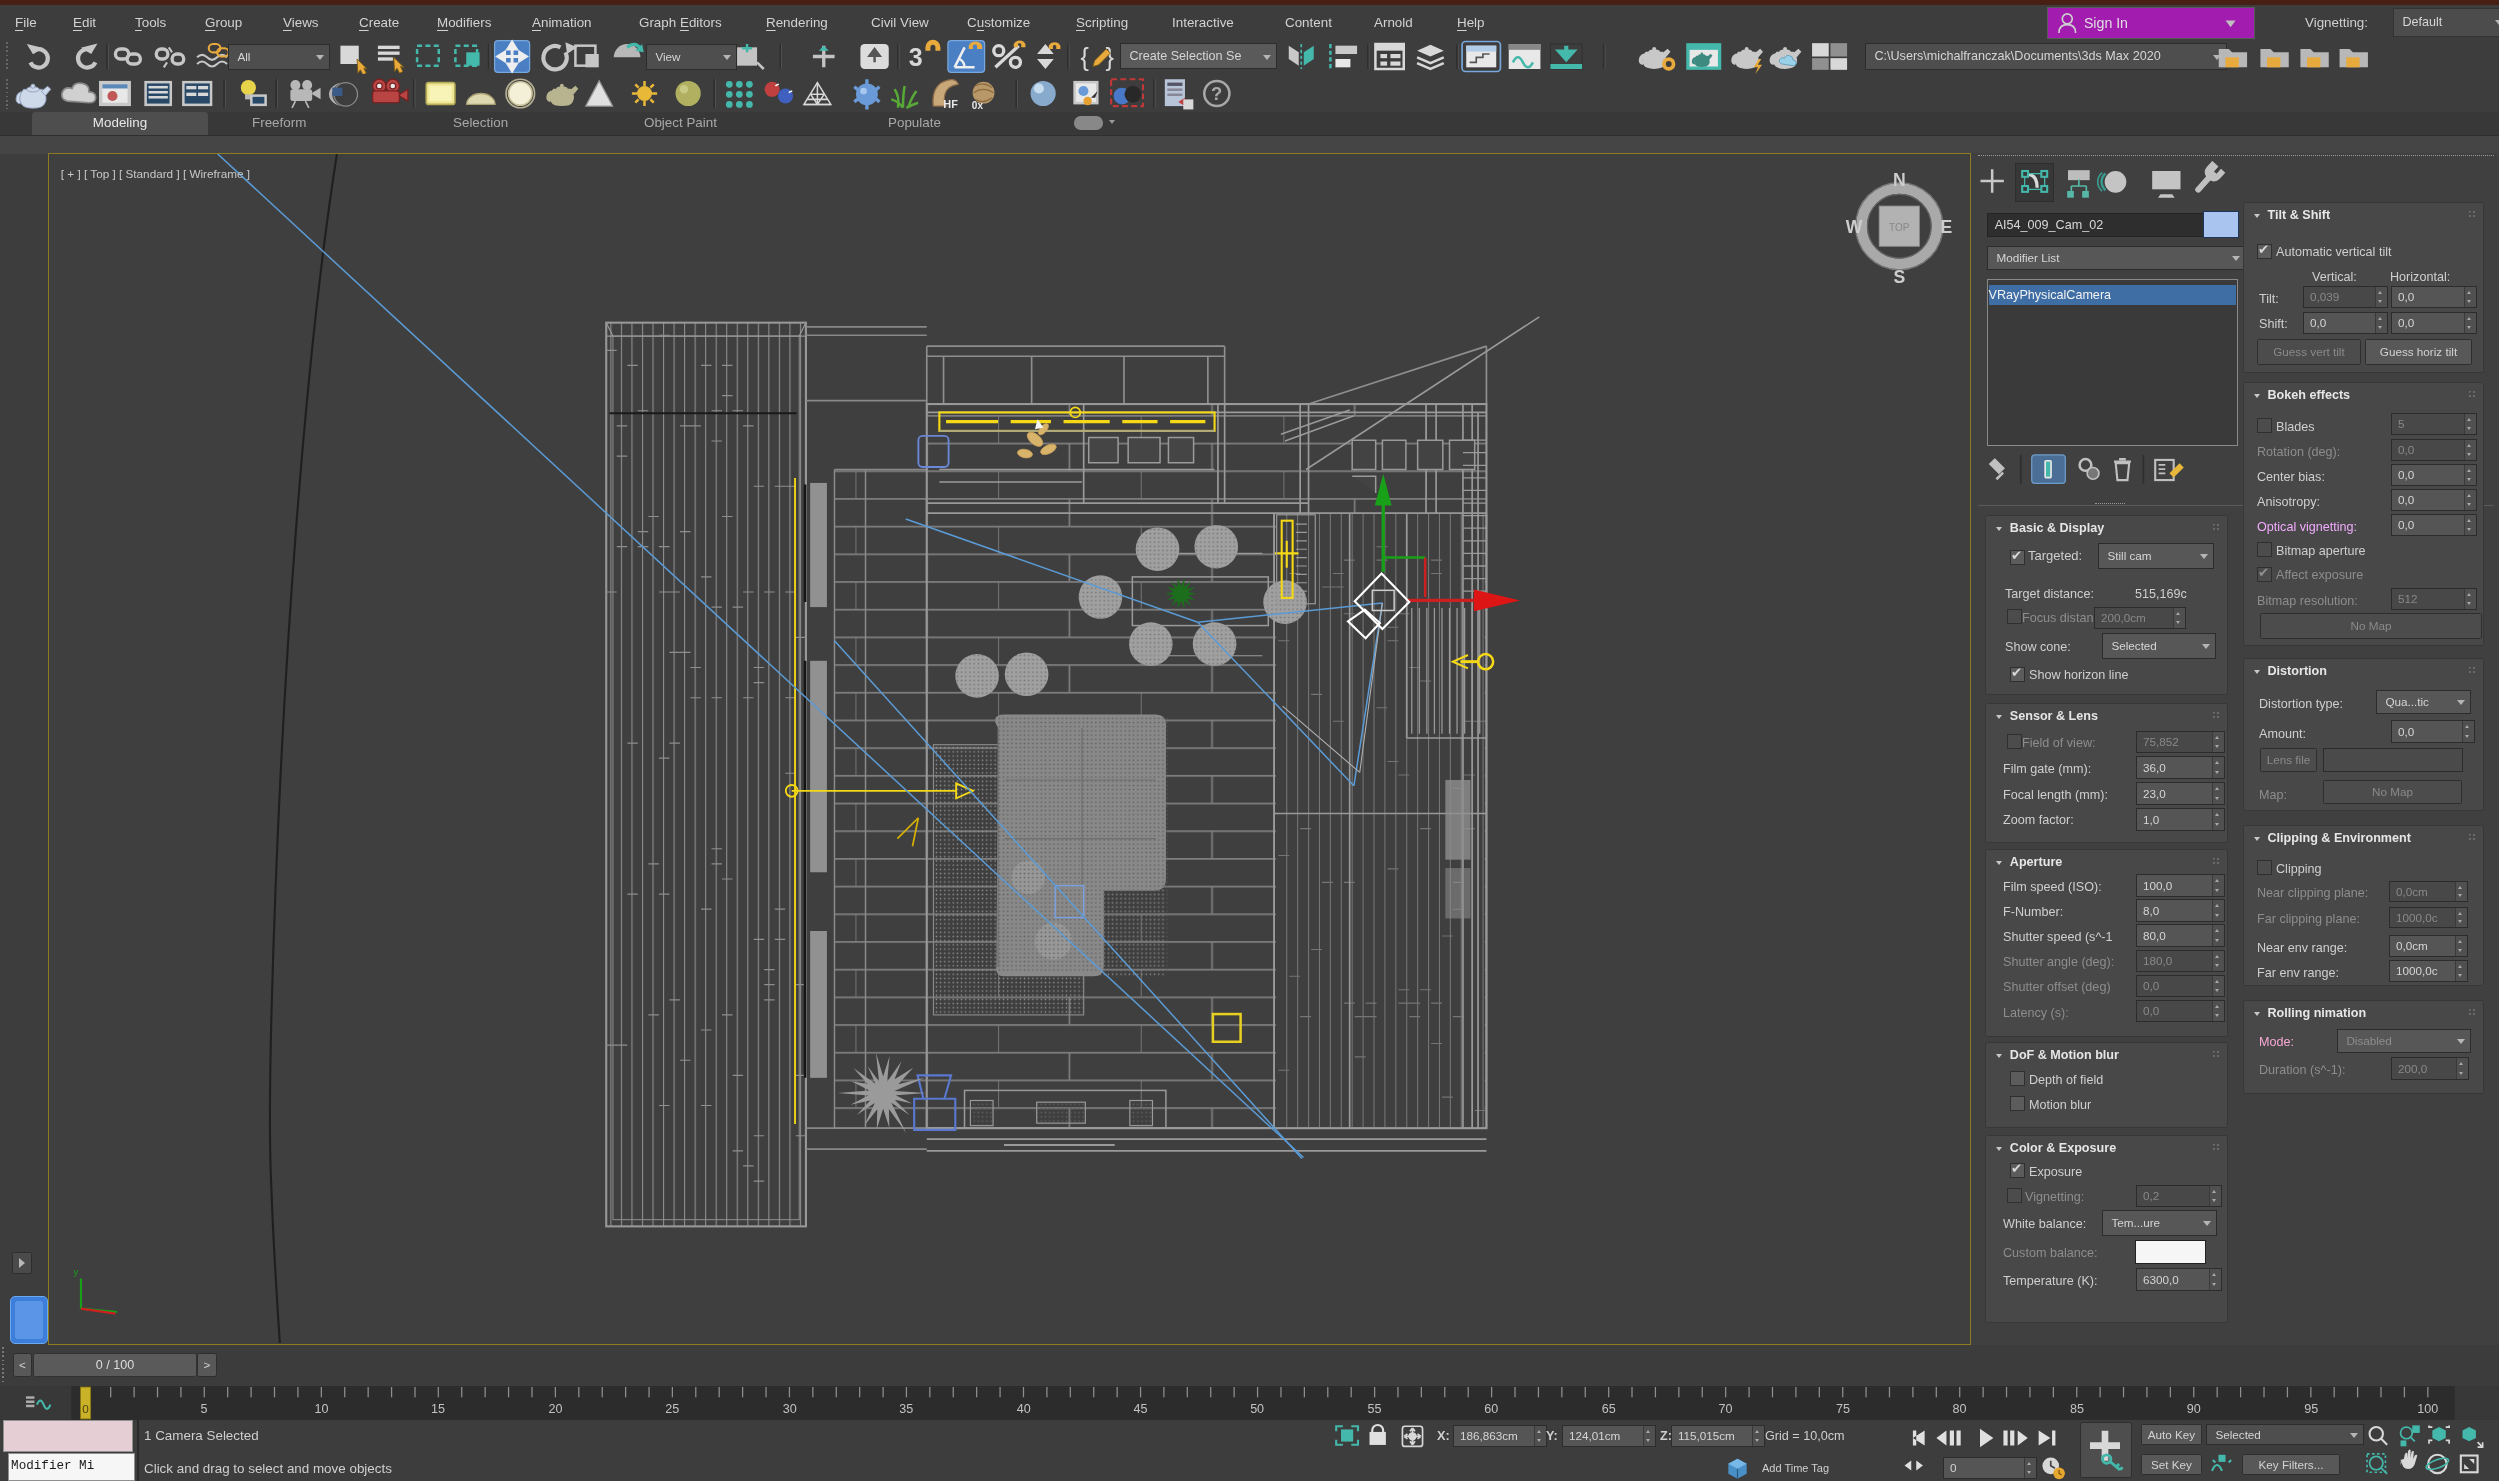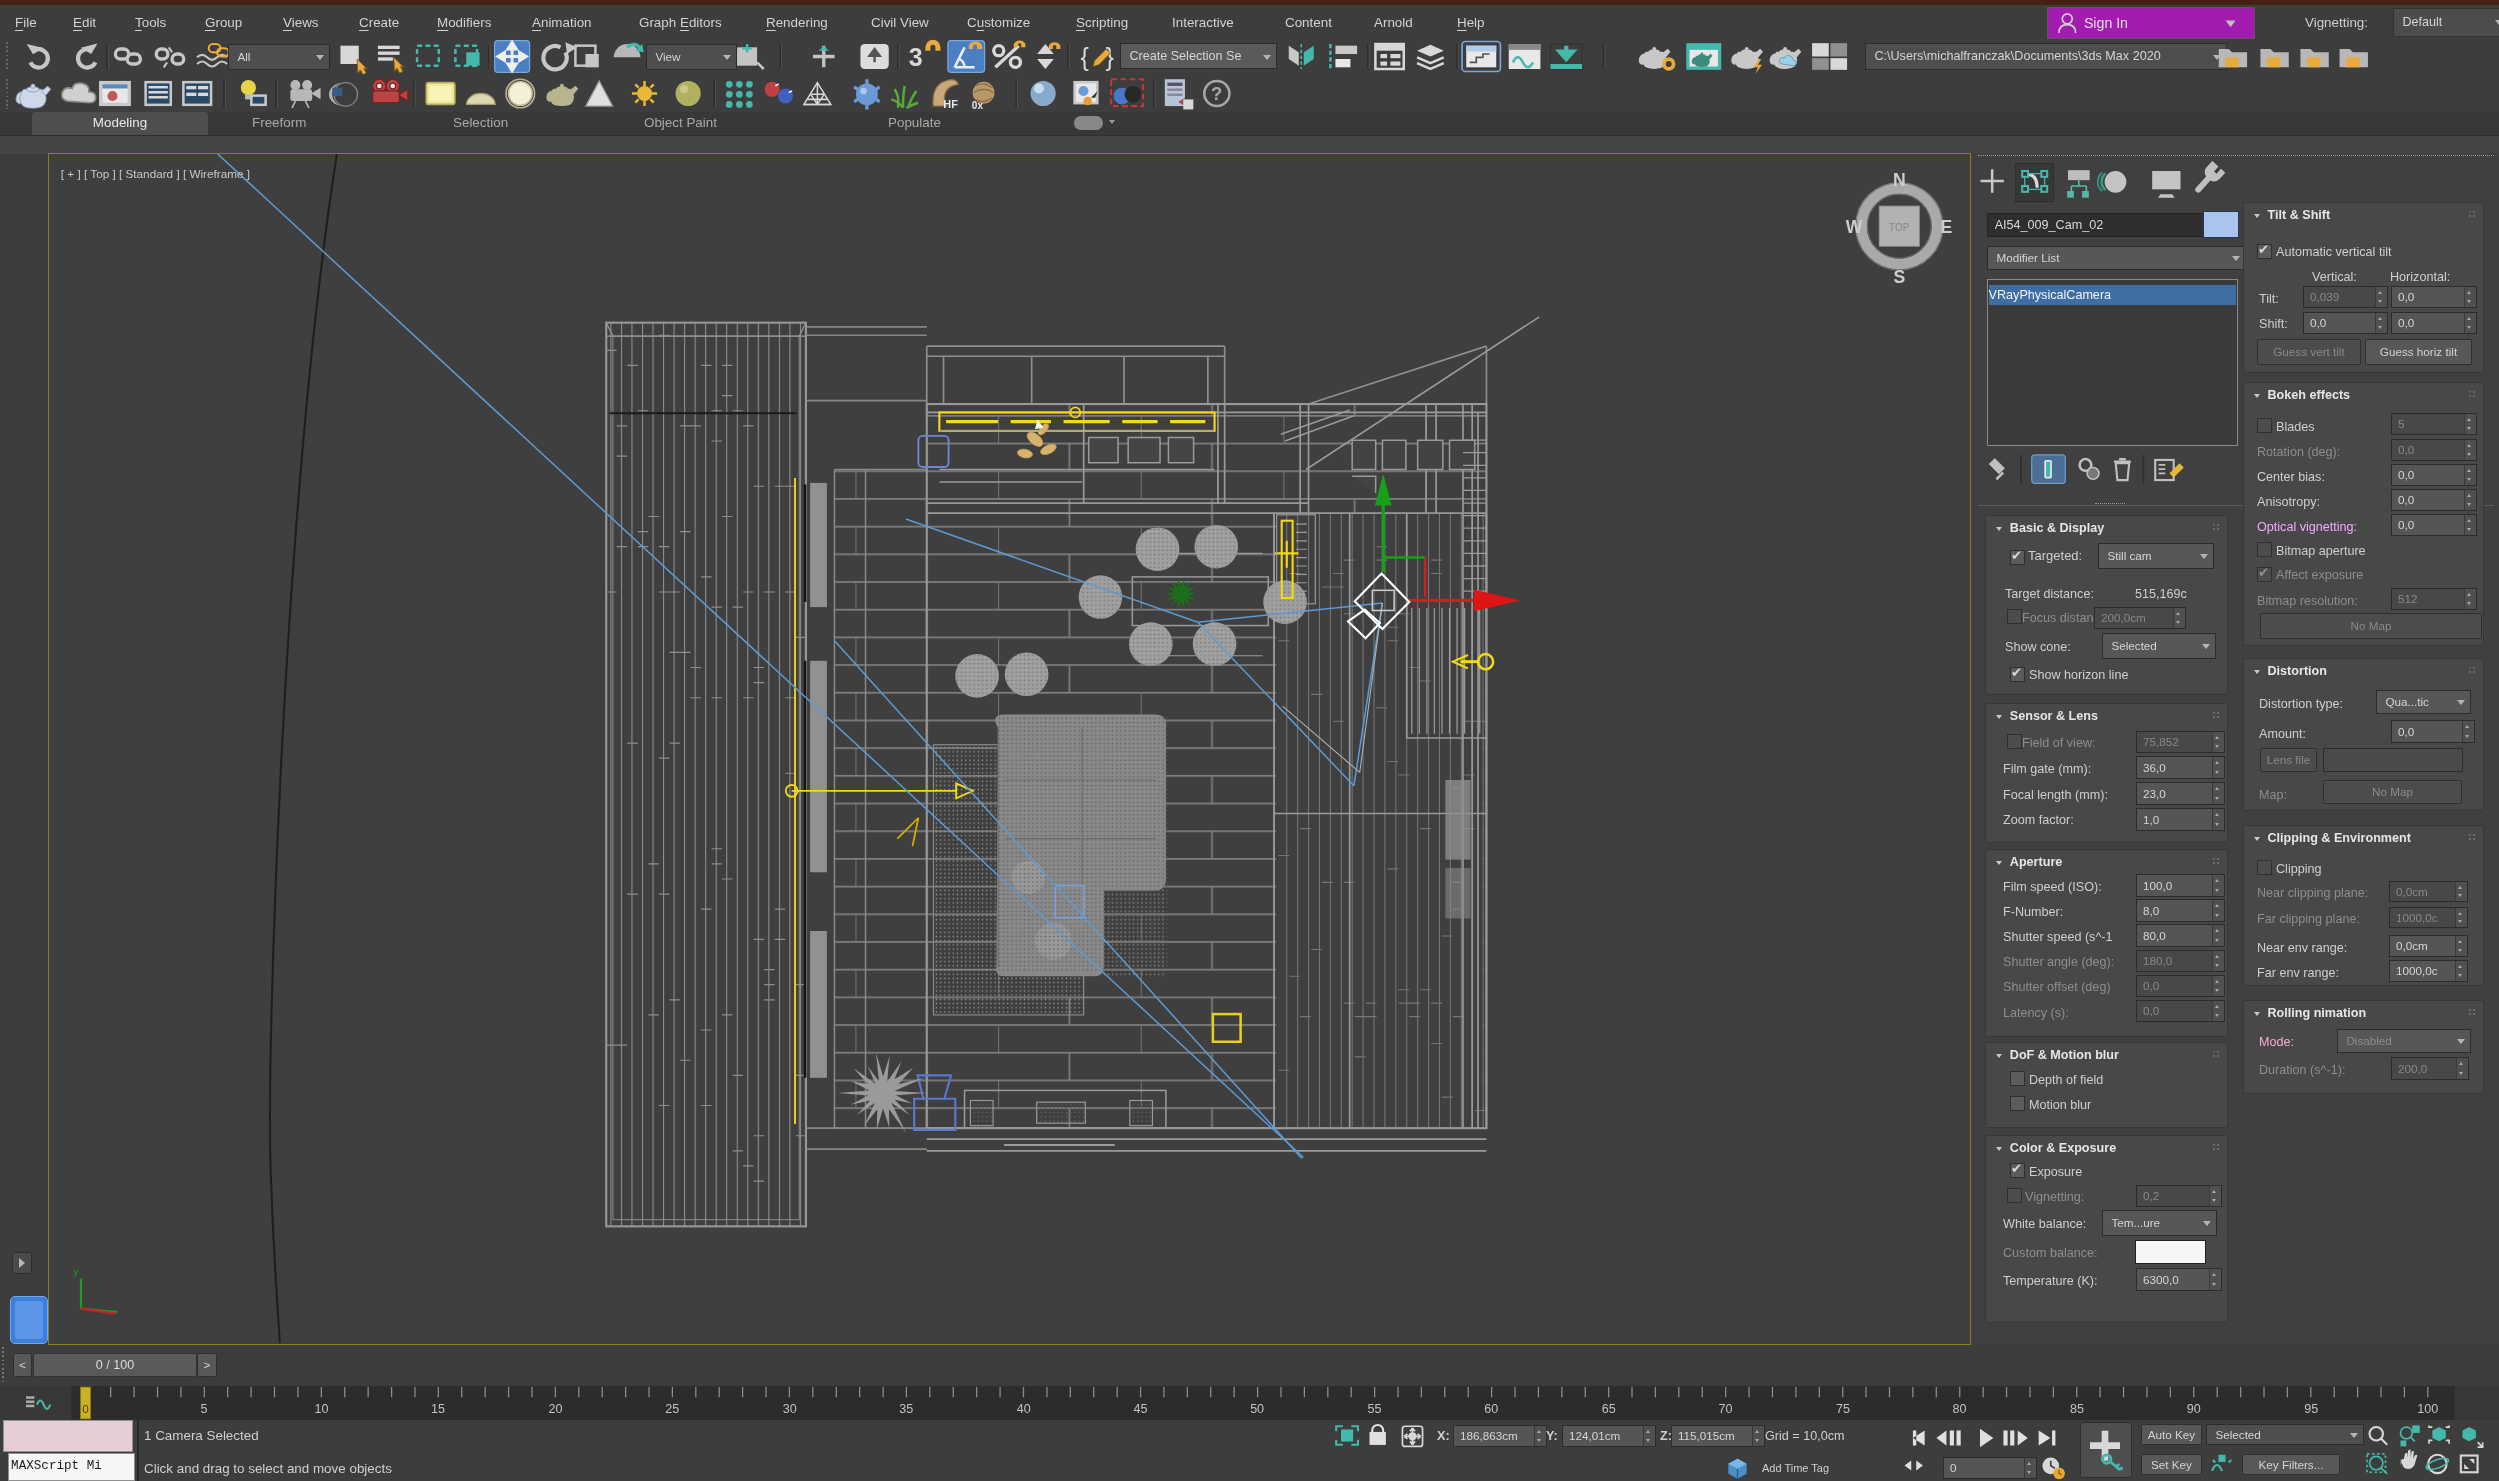--- a/index.html
+++ b/index.html
@@ -839,21 +839,21 @@
           <rect x="31" y="12" width="10" height="3" fill="#aaa"></rect>
           <rect x="31" y="17" width="10" height="3" fill="#aaa"></rect>
           <rect x="31" y="22" width="10" height="3" fill="#aaa"></rect>
           <path d="M44 22 q4 -10 8 0 q4 10 8 0" stroke="#45b8ac" stroke-width="2.5" fill="none"></path>
         </g>
       </svg>
     </div>
 
 <div id="status" class="abs" style="left:0;top:1420px;width:2500px;height:61px;background:#3d3d3d;">
       <div class="abs" style="left:2.5px;top:0px;width:128px;height:30px;background:#e6cfd4;border:0.8px solid #909090;"></div>
-      <div class="abs" style="left:7.6px;top:33px;width:123px;height:26px;background:#f6f6f6;border:0.8px solid #909090;color:#1a1a1a;font-family:'Liberation Mono',monospace;font-size:12.6px;line-height:25px;padding-left:2.5px;overflow:hidden;">MAXScript Mi</div>
+      <div class="abs" style="left:7.6px;top:33px;width:123px;height:26px;background:#f6f6f6;border:0.8px solid #909090;color:#1a1a1a;font-family:'Liberation Mono',monospace;font-size:12.6px;line-height:25px;padding-left:2.5px;overflow:hidden;">Modifier Mi</div>
       <div class="abs" style="left:137px;top:0px;width:1.7px;height:61px;background:#2a2a2a;"></div>
       <div class="lbl" style="left:144px;top:8.4px;font-size:13.4px;">1 Camera Selected</div>
       <div class="lbl" style="left:144px;top:41px;font-size:13.4px;">Click and drag to select and move objects</div>
       <svg class="abs" style="left:1332px;top:1.7px;" width="109" height="27" viewBox="0 0 130 32">
 <g stroke="#45b8ac" stroke-width="2.5" fill="none">
           <path d="M13 5 h-8 v6 M23 5 h8 v6 M13 27 h-8 v-6 M23 27 h8 v-6"></path>
           <rect x="12" y="10" width="12" height="12" fill="#45b8ac"></rect>
         </g>
 <g stroke="#e0e0e0" stroke-width="2.5" fill="none">
           <rect x="46" y="13" width="17" height="13" fill="#e0e0e0"></rect>

